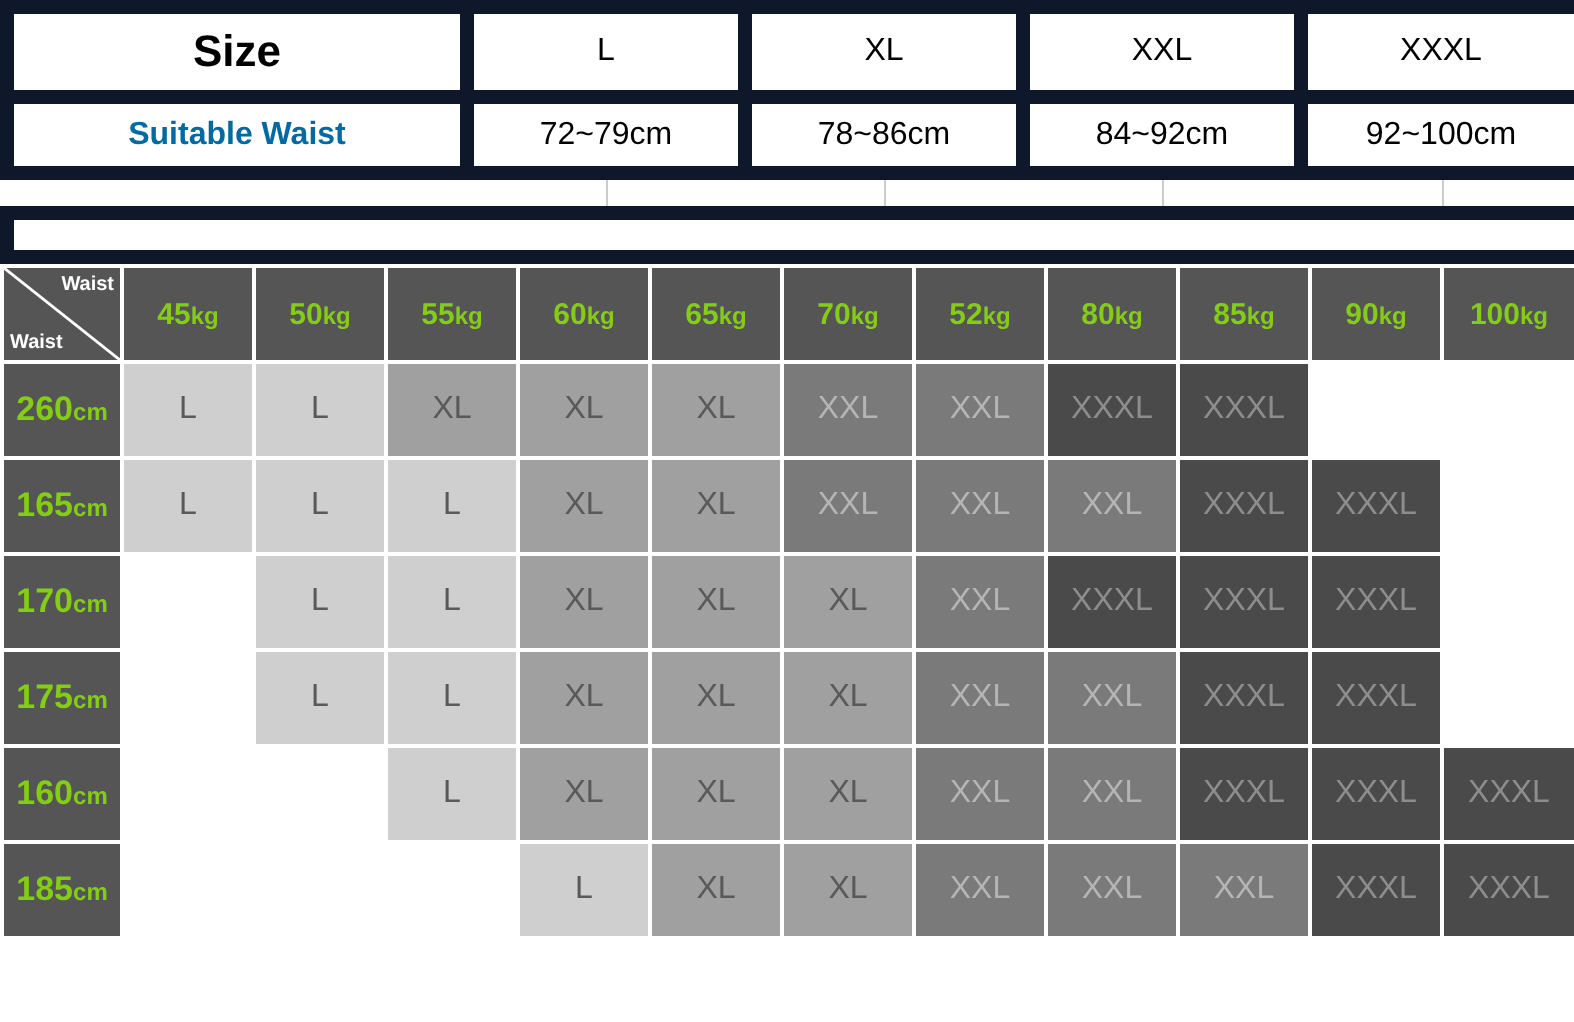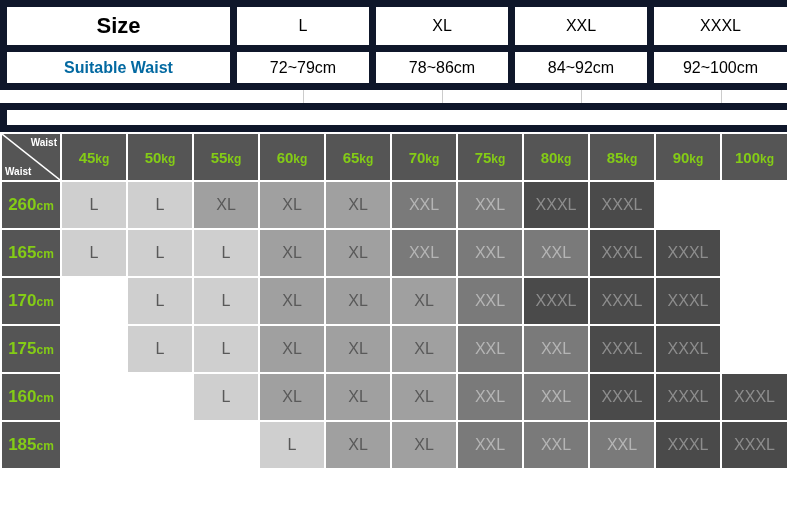--- a/index.html
+++ b/index.html
@@ -188,21 +188,21 @@
           </svg>
         <span class="w-label">Waist</span>
         <span class="h-label">Waist</span>
       </th>
       <th class="col-head"><span class="num">45</span><span class="unit">kg</span></th>
       <th class="col-head"><span class="num">50</span><span class="unit">kg</span></th>
       <th class="col-head"><span class="num">55</span><span class="unit">kg</span></th>
       <th class="col-head"><span class="num">60</span><span class="unit">kg</span></th>
       <th class="col-head"><span class="num">65</span><span class="unit">kg</span></th>
       <th class="col-head"><span class="num">70</span><span class="unit">kg</span></th>
-      <th class="col-head"><span class="num">75</span><span class="unit">kg</span></th>
+      <th class="col-head"><span class="num">52</span><span class="unit">kg</span></th>
       <th class="col-head"><span class="num">80</span><span class="unit">kg</span></th>
       <th class="col-head"><span class="num">85</span><span class="unit">kg</span></th>
       <th class="col-head"><span class="num">90</span><span class="unit">kg</span></th>
       <th class="col-head"><span class="num">100</span><span class="unit">kg</span></th>
     </tr>
   </thead>
   <tbody id="grid-body">
       <tr>
         <th class="row-head"><span class="num">260</span><span class="unit">cm</span></th>
         <td class="cell-L"><span class="size-val">L</span></td>

